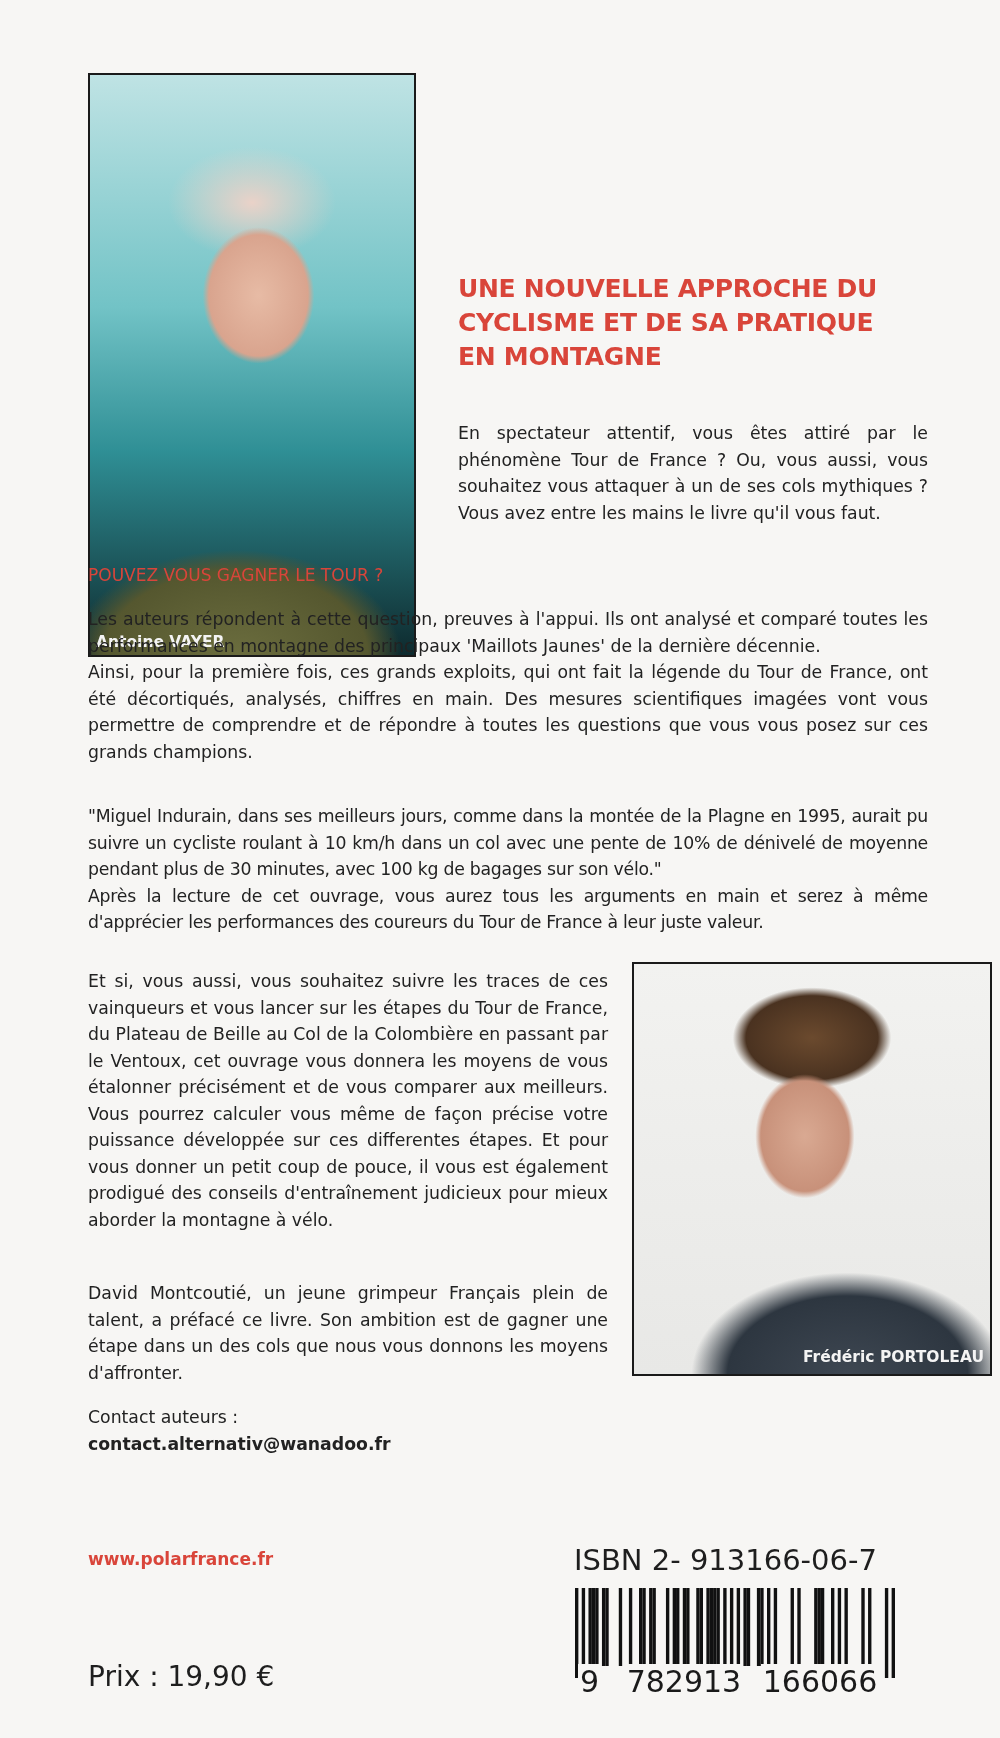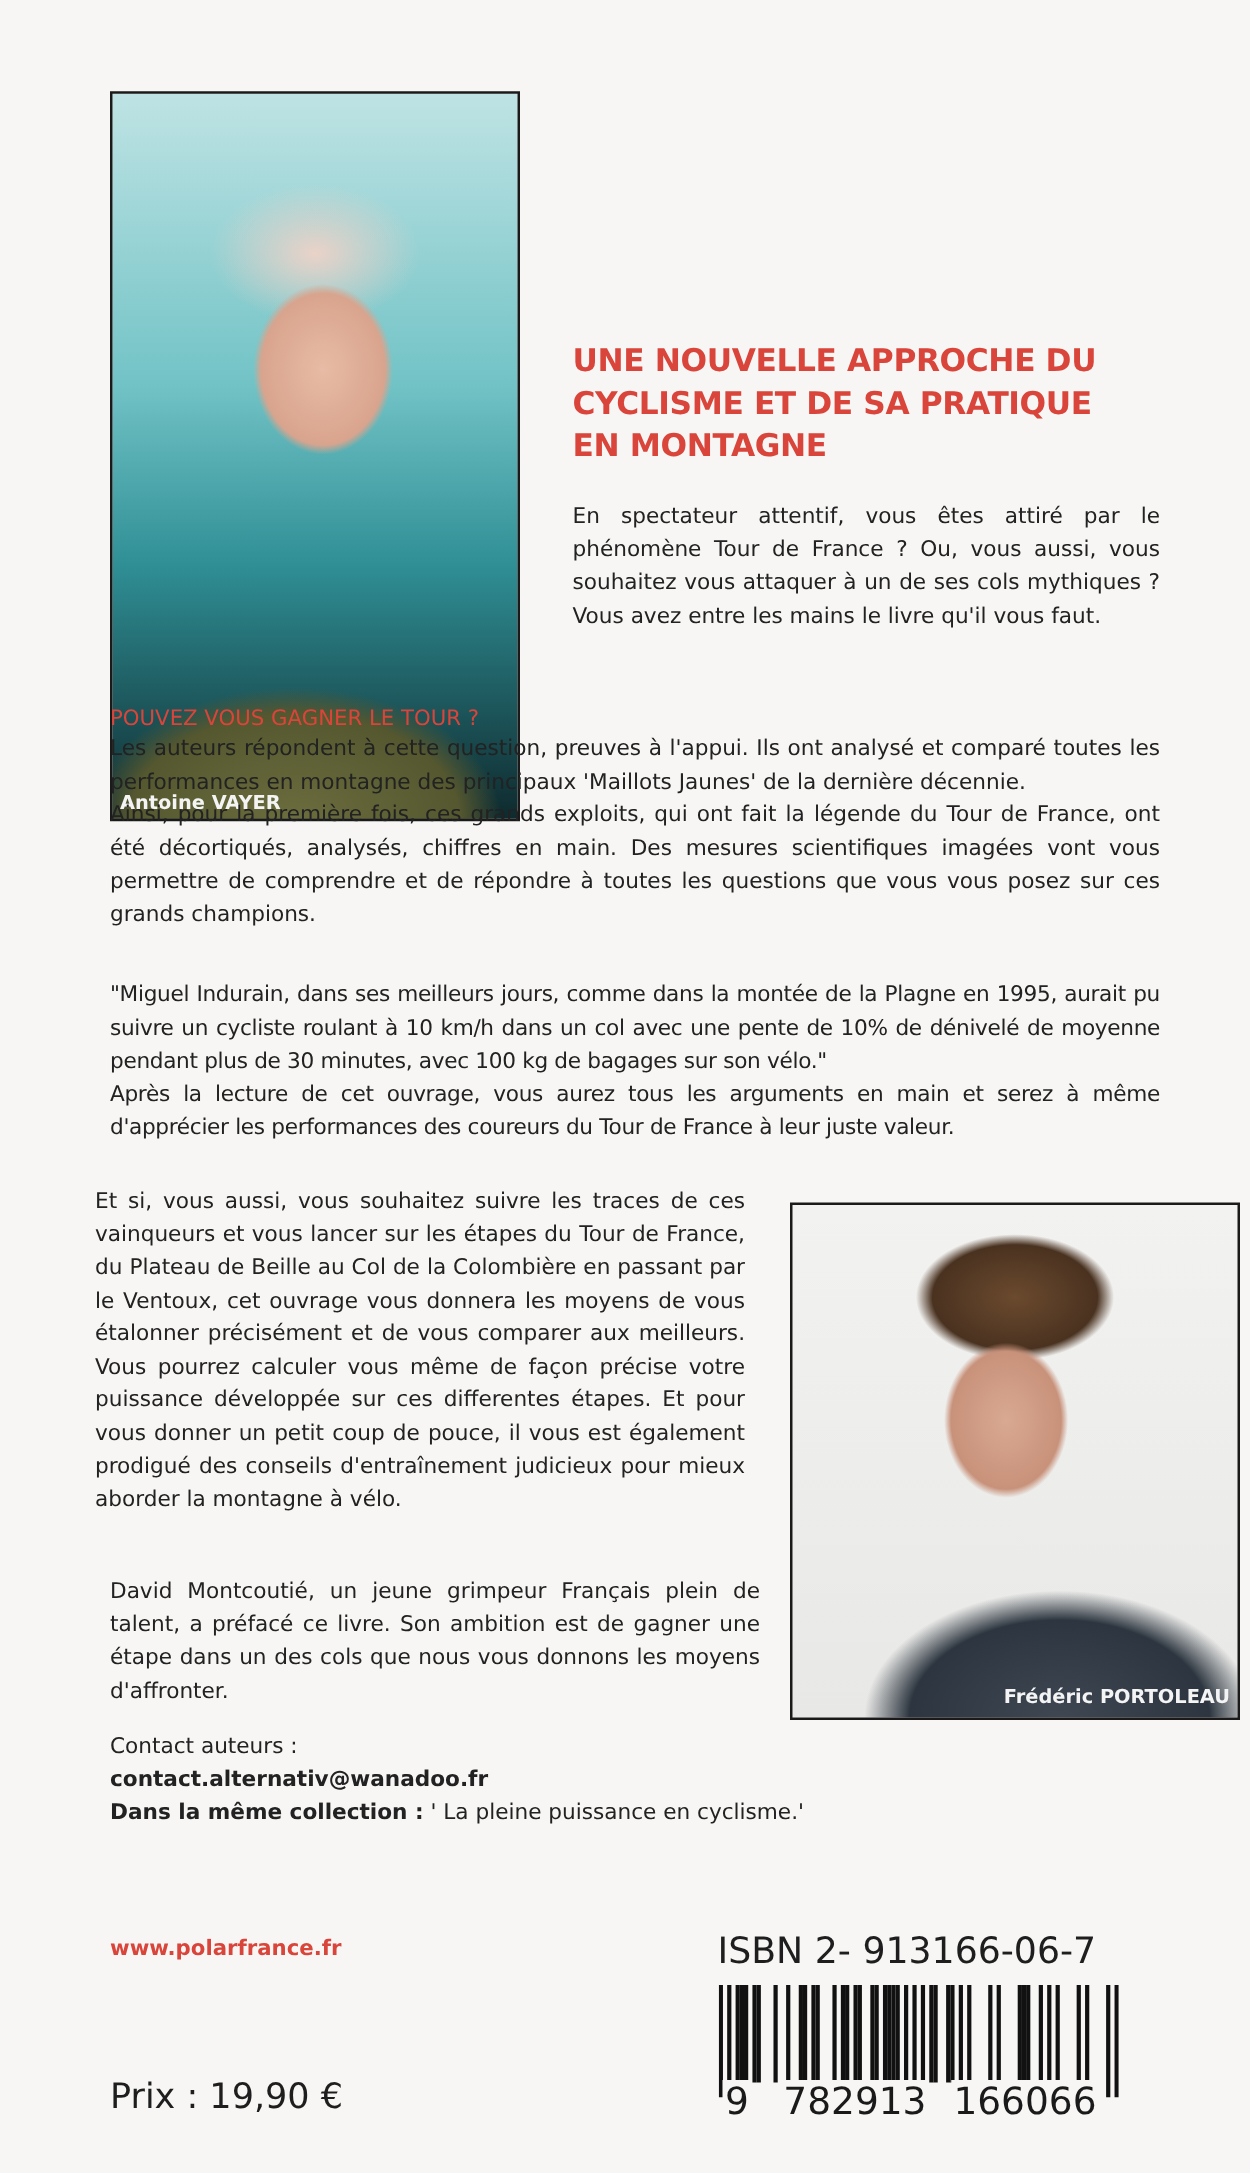--- a/index.html
+++ b/index.html
@@ -49,33 +49,34 @@
     font-family: "DejaVu Sans", sans-serif;
     font-weight: bold;
     font-size: 25px;
     line-height: 34px;
     letter-spacing: -0.3px;
   }
   .body-text {
     font-size: 17.3px;
     line-height: 26.5px;
     color: #222;
+    margin-top: 20px;
   }
   .justify { text-align: justify; text-align-last: left; }
   .intro { left: 458px; top: 400px; width: 470px; }
   .subhead {
     left: 88px; top: 565px;
     color: #d9453a;
     font-weight: normal;
     font-size: 17px;
     white-space: nowrap;
   }
   .block1 { left: 88px; top: 586px; width: 840px; }
   .block2 { left: 88px; top: 783px; width: 840px; letter-spacing: -0.25px; }
-  .block3 { left: 76px; top: 948px; width: 520px; }
+  .block3 { left: 88px; top: 948px; width: 520px; }
   .block4 { left: 88px; top: 1260px; width: 520px; }
   .contact { left: 88px; top: 1384px; width: 700px; }
   .contact p { margin: 0; }
   .bold { font-weight: bold; }
   p { margin: 0; }
   .url {
     left: 88px; top: 1549px;
     color: #d9453a; font-weight: bold; font-size: 17px;
   }
   .price {
@@ -126,24 +127,20 @@
 
 <p class="abs body-text justify block4">David Montcoutié, un jeune grimpeur Français plein de talent, a préfacé ce livre. Son ambition est de gagner une étape dans un des cols que nous vous donnons les moyens d'affronter.</p>
 
 <div class="abs photo photo2">
   <span class="caption caption2">Frédéric PORTOLEAU</span>
 </div>
 
 <div class="abs body-text contact">
   <p>Contact auteurs :</p>
   <p class="bold">contact.alternativ@wanadoo.fr</p>
-  <p>
-    <span class="bold">Dans la même collection :</span>
-    <span>' La pleine puissance en cyclisme.'</span>
-  </p>
 </div>
 
 <div class="abs url">www.polarfrance.fr</div>
 <div class="abs price">Prix : 19,90 €</div>
 <div class="abs isbn">ISBN 2- 913166-06-7</div>
 
 <svg class="abs barcode-wrap" id="barcode" viewBox="0 0 320 90" preserveAspectRatio="none">
     <rect x="0.00" y="0" width="3.37" height="90" fill="#111"></rect>
     <rect x="6.74" y="0" width="3.37" height="90" fill="#111"></rect>
     <rect x="13.47" y="0" width="3.37" height="78" fill="#111"></rect>

